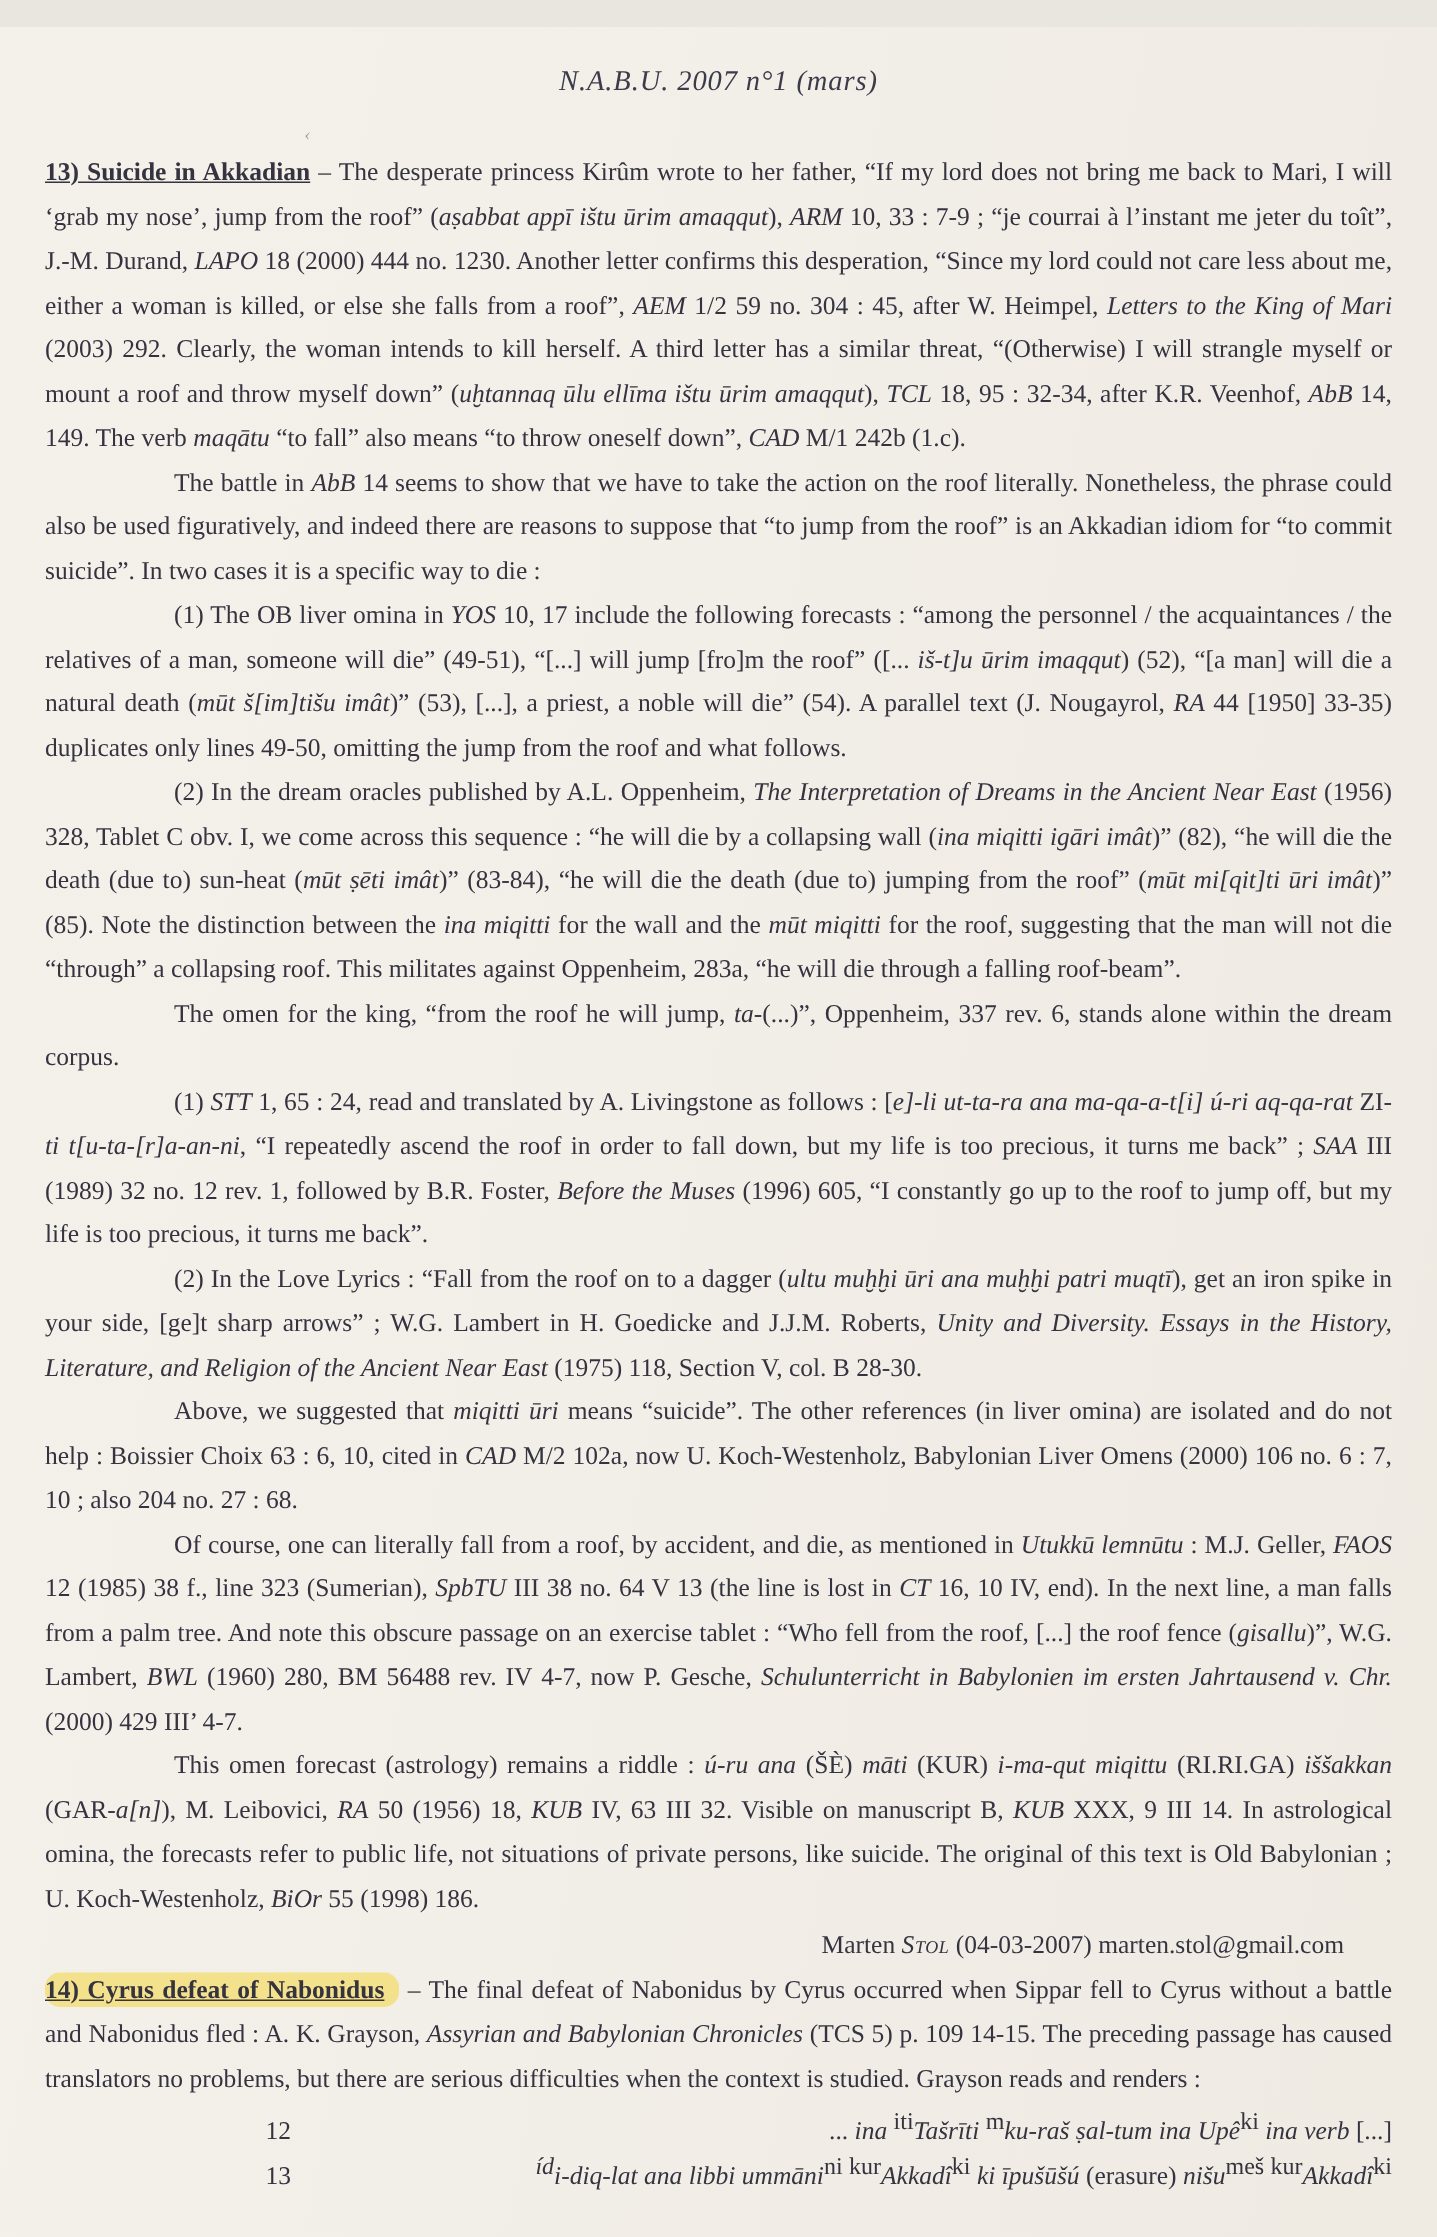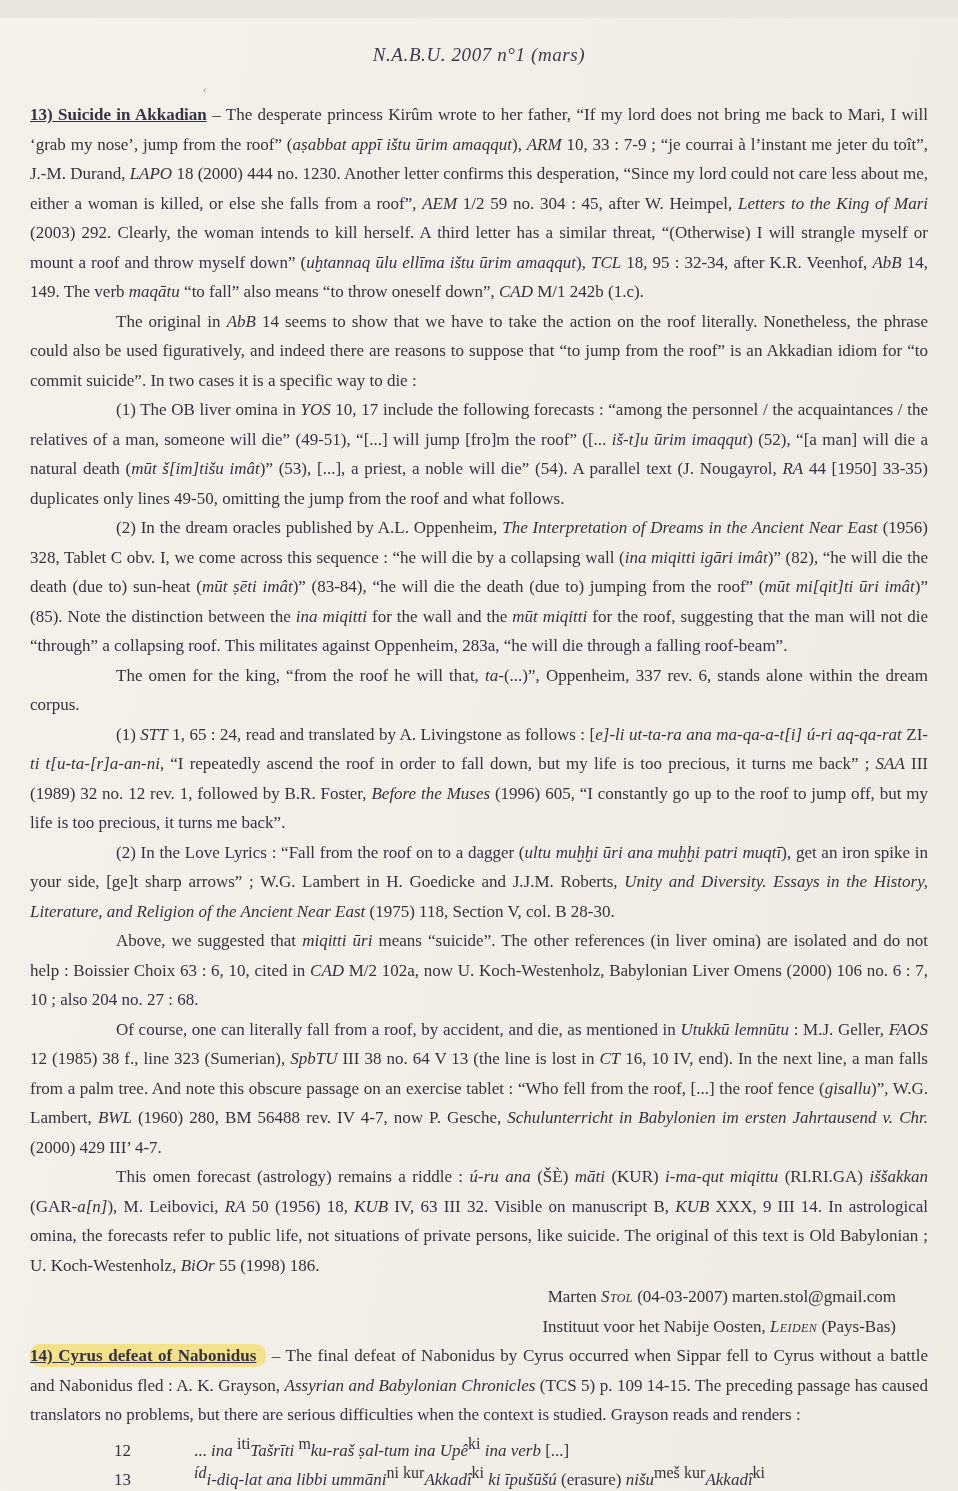--- a/index.html
+++ b/index.html
@@ -46,49 +46,48 @@
     line-height:29.5px;
     margin-top:2px;
   }
   .sig p{margin:0;}
   .note14{margin-top:40px;}
   .chronicle{
     margin:6px 0 8px 84px;
     font-size:17px;
     line-height:29.5px;
   }
-  .crow{display:flex;}
+  .crow{display:flex;text-align:right;}
   .crow .num{width:80px;flex:0 0 auto;}
   .crow .ctext{flex:1;}
 </style>
 </head>
 <body>
 
 <div class="page">
 
   <div class="journal-header">N.A.B.U. 2007 n°1 (mars)</div>
 
   <span class="artifact">‹</span>
 
   <div class="content">
 
     <p class="body flush"><span class="bd">13) Suicide in Akkadian</span><span> – The desperate princess Kirûm wrote to her father, “If my lord does not bring me back to Mari, I will ‘grab my nose’, jump from the roof” (</span><span class="it">aṣabbat appī ištu ūrim amaqqut</span><span>), </span><span class="it">ARM</span><span> 10, 33 : 7-9 ; “je courrai à l’instant me jeter du toît”, J.-M. Durand, </span><span class="it">LAPO</span><span> 18 (2000) 444 no. 1230. Another letter confirms this desperation, “Since my lord could not care less about me, either a woman is killed, or else she falls from a roof”, </span><span class="it">AEM</span><span> 1/2 59 no. 304 : 45, after W. Heimpel, </span><span class="it">Letters to the King of Mari</span><span> (2003) 292. Clearly, the woman intends to kill herself. A third letter has a similar threat, “(Otherwise) I will strangle myself or mount a roof and throw myself down” (</span><span class="it">uḫtannaq ūlu ellīma ištu ūrim amaqqut</span><span>), </span><span class="it">TCL</span><span> 18, 95 : 32-34, after K.R. Veenhof, </span><span class="it">AbB</span><span> 14, 149. The verb </span><span class="it">maqātu</span><span> “to fall” also means “to throw oneself down”, </span><span class="it">CAD</span><span> M/1 242b (1.c).</span></p>
-    <p class="body"><span>The original in </span><span class="it">AbB</span><span> 14 seems to show that we have to take the action on the roof literally. Nonetheless, the phrase could also be used figuratively, and indeed there are reasons to suppose that “to jump from the roof” is an Akkadian idiom for “to commit suicide”. In two cases it is a specific way to die :</span></p>
+    <p class="body"><span>The battle in </span><span class="it">AbB</span><span> 14 seems to show that we have to take the action on the roof literally. Nonetheless, the phrase could also be used figuratively, and indeed there are reasons to suppose that “to jump from the roof” is an Akkadian idiom for “to commit suicide”. In two cases it is a specific way to die :</span></p>
     <p class="body"><span>(1) The OB liver omina in </span><span class="it">YOS</span><span> 10, 17 include the following forecasts :  “among the personnel / the acquaintances / the relatives of a man, someone will die” (49-51), “[...] will jump [fro]m the roof” ([... </span><span class="it">iš-t]u ūrim imaqqut</span><span>) (52), “[a man] will die a natural death (</span><span class="it">mūt š[im]tišu imât</span><span>)” (53), [...], a priest, a noble will die” (54). A parallel text (J. Nougayrol, </span><span class="it">RA</span><span> 44 [1950] 33-35) duplicates only lines 49-50, omitting the jump from the roof and what follows.</span></p>
     <p class="body"><span>(2) In the dream oracles published by A.L. Oppenheim, </span><span class="it">The Interpretation of Dreams in the Ancient Near East</span><span> (1956) 328, Tablet C obv. I, we come across this sequence :  “he will die by a collapsing wall (</span><span class="it">ina miqitti igāri imât</span><span>)” (82), “he will die the death (due to) sun-heat (</span><span class="it">mūt ṣēti imât</span><span>)” (83-84), “he will die the death (due to) jumping from the roof” (</span><span class="it">mūt mi[qit]ti ūri imât</span><span>)” (85). Note the distinction between the </span><span class="it">ina miqitti</span><span> for the wall and the </span><span class="it">mūt miqitti</span><span> for the roof, suggesting that the man will not die “through” a collapsing roof. This militates against Oppenheim, 283a, “he will die through a falling roof-beam”.</span></p>
-    <p class="body"><span>The omen for the king, “from the roof he will that, </span><span class="it">ta-</span><span>(...)”, Oppenheim, 337 rev. 6, stands alone within the dream corpus.</span></p>
+    <p class="body"><span>The omen for the king, “from the roof he will jump, </span><span class="it">ta-</span><span>(...)”, Oppenheim, 337 rev. 6, stands alone within the dream corpus.</span></p>
     <p class="body"><span>(1) </span><span class="it">STT</span><span> 1, 65 : 24, read and translated by A. Livingstone as follows :  [</span><span class="it">e]-li ut-ta-ra ana ma-qa-a-t[i] ú-ri aq-qa-rat </span><span>ZI-</span><span class="it">ti t[u-ta-[r]a-an-ni</span><span>, “I repeatedly ascend the roof in order to fall down, but my life is too precious, it turns me back” ; </span><span class="it">SAA</span><span> III (1989) 32 no. 12 rev. 1, followed by B.R. Foster, </span><span class="it">Before the Muses</span><span> (1996) 605, “I constantly go up to the roof to jump off, but my life is too precious, it turns me back”.</span></p>
     <p class="body"><span>(2) In the Love Lyrics :  “Fall from the roof on to a dagger (</span><span class="it">ultu muḫḫi ūri ana muḫḫi patri muqtī</span><span>), get an iron spike in your side, [ge]t sharp arrows” ; W.G. Lambert in H. Goedicke and J.J.M. Roberts, </span><span class="it">Unity and Diversity. Essays in the History, Literature, and Religion of the Ancient Near East</span><span> (1975) 118, Section V, col. B 28-30.</span></p>
     <p class="body"><span>Above, we suggested that </span><span class="it">miqitti ūri</span><span> means “suicide”. The other references (in liver omina) are isolated and do not help :  Boissier Choix 63 : 6, 10, cited in </span><span class="it">CAD</span><span> M/2 102a, now U. Koch-Westenholz, Babylonian Liver Omens (2000) 106 no. 6 : 7, 10 ; also 204 no. 27 : 68.</span></p>
     <p class="body"><span>Of course, one can literally fall from a roof, by accident, and die, as mentioned in </span><span class="it">Utukkū lemnūtu</span><span> : M.J. Geller, </span><span class="it">FAOS</span><span> 12 (1985) 38 f., line 323 (Sumerian), </span><span class="it">SpbTU</span><span> III 38 no. 64 V 13 (the line is lost in </span><span class="it">CT</span><span> 16, 10 IV, end). In the next line, a man falls from a palm tree. And note this obscure passage on an exercise tablet : “Who fell from the roof, [...] the roof fence (</span><span class="it">gisallu</span><span>)”, W.G. Lambert, </span><span class="it">BWL</span><span> (1960) 280, BM 56488 rev. IV 4-7, now P. Gesche, </span><span class="it">Schulunterricht in Babylonien im ersten Jahrtausend v. Chr.</span><span> (2000) 429 III’ 4-7.</span></p>
     <p class="body"><span>This omen forecast (astrology) remains a riddle : </span><span class="it">ú-ru ana</span><span> (ŠÈ) </span><span class="it">māti</span><span> (KUR) </span><span class="it">i-ma-qut miqittu</span><span> (RI.RI.GA) </span><span class="it">iššakkan</span><span> (GAR-</span><span class="it">a[n]</span><span>), M. Leibovici, </span><span class="it">RA</span><span> 50 (1956) 18, </span><span class="it">KUB</span><span> IV, 63 III 32. Visible on manuscript B, </span><span class="it">KUB</span><span> XXX, 9 III 14. In astrological omina, the forecasts refer to public life, not situations of private persons, like suicide. The original of this text is Old Babylonian ; U. Koch-Westenholz, </span><span class="it">BiOr</span><span> 55 (1998) 186.</span></p>
 
     <div class="sig">
       <p><span>Marten </span><span class="sc">Stol</span><span> (04-03-2007) marten.stol@gmail.com</span></p>
-      <p><span>Instituut voor het Nabije Oosten, </span><span class="sc">Leiden</span><span> (Pays-Bas)</span></p>
     </div>
 
     <p class="body flush note14"><span class="hl bd">14) Cyrus defeat of Nabonidus</span><span> – The final defeat of Nabonidus by Cyrus occurred when Sippar fell to Cyrus without a battle and Nabonidus fled :  A. K. Grayson, </span><span class="it">Assyrian and Babylonian Chronicles</span><span> (TCS 5) p. 109 14-15. The preceding passage has caused translators no problems, but there are serious difficulties when the context is studied. Grayson reads and renders :</span></p>
 
     <div class="chronicle">
       <div class="crow">
         <span class="num">12</span>
         <span class="ctext"><span>... </span><span class="it">ina</span><span> </span><span class="sp">iti</span><span class="it">Tašrīti</span><span> </span><span class="sp">m</span><span class="it">ku-raš ṣal-tum ina Upê</span><span class="sp">ki</span><span> </span><span class="it">ina verb</span><span> [...]</span></span>
       </div>
       <div class="crow">

